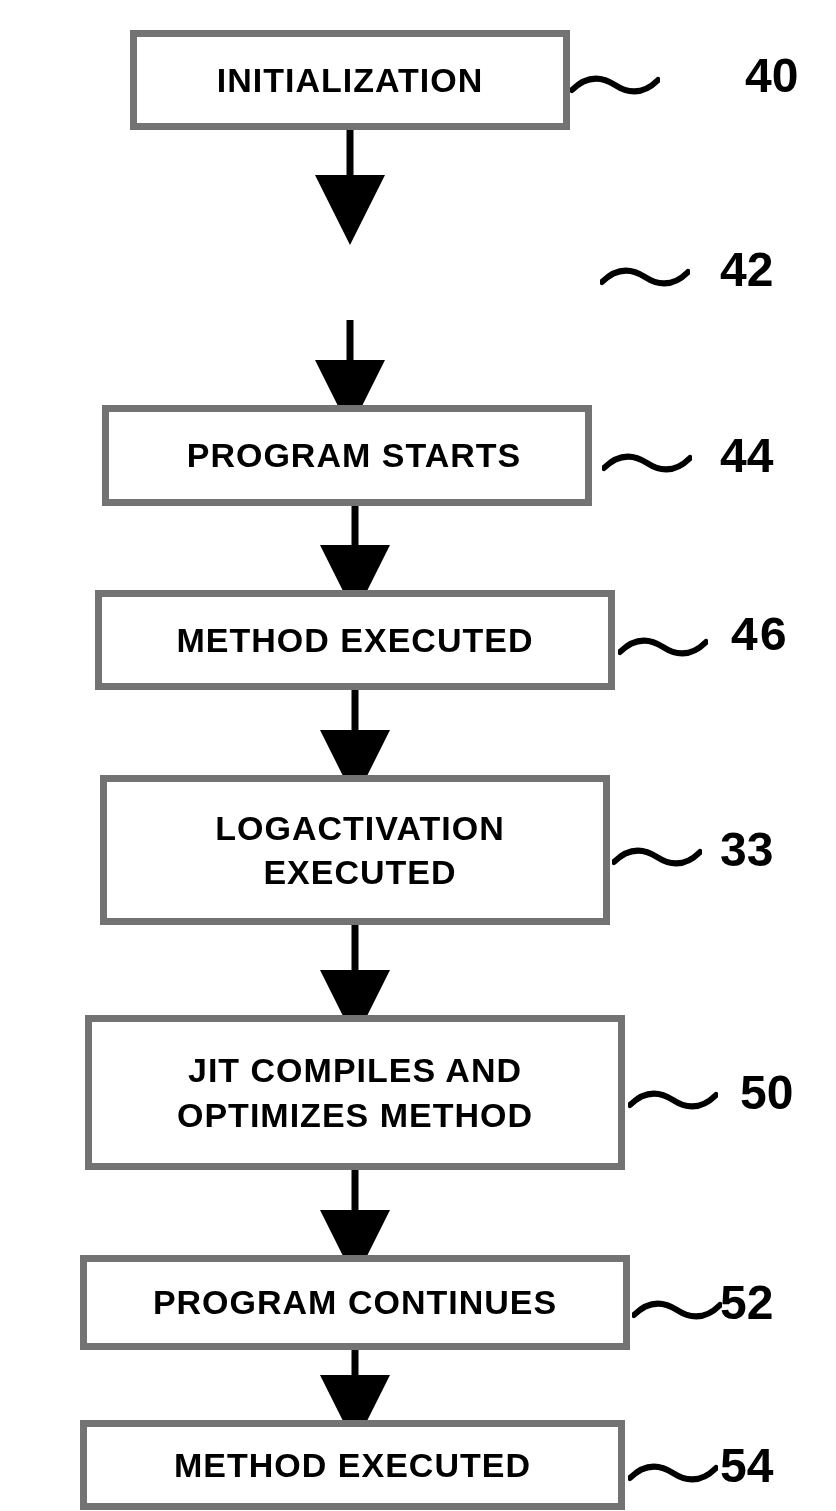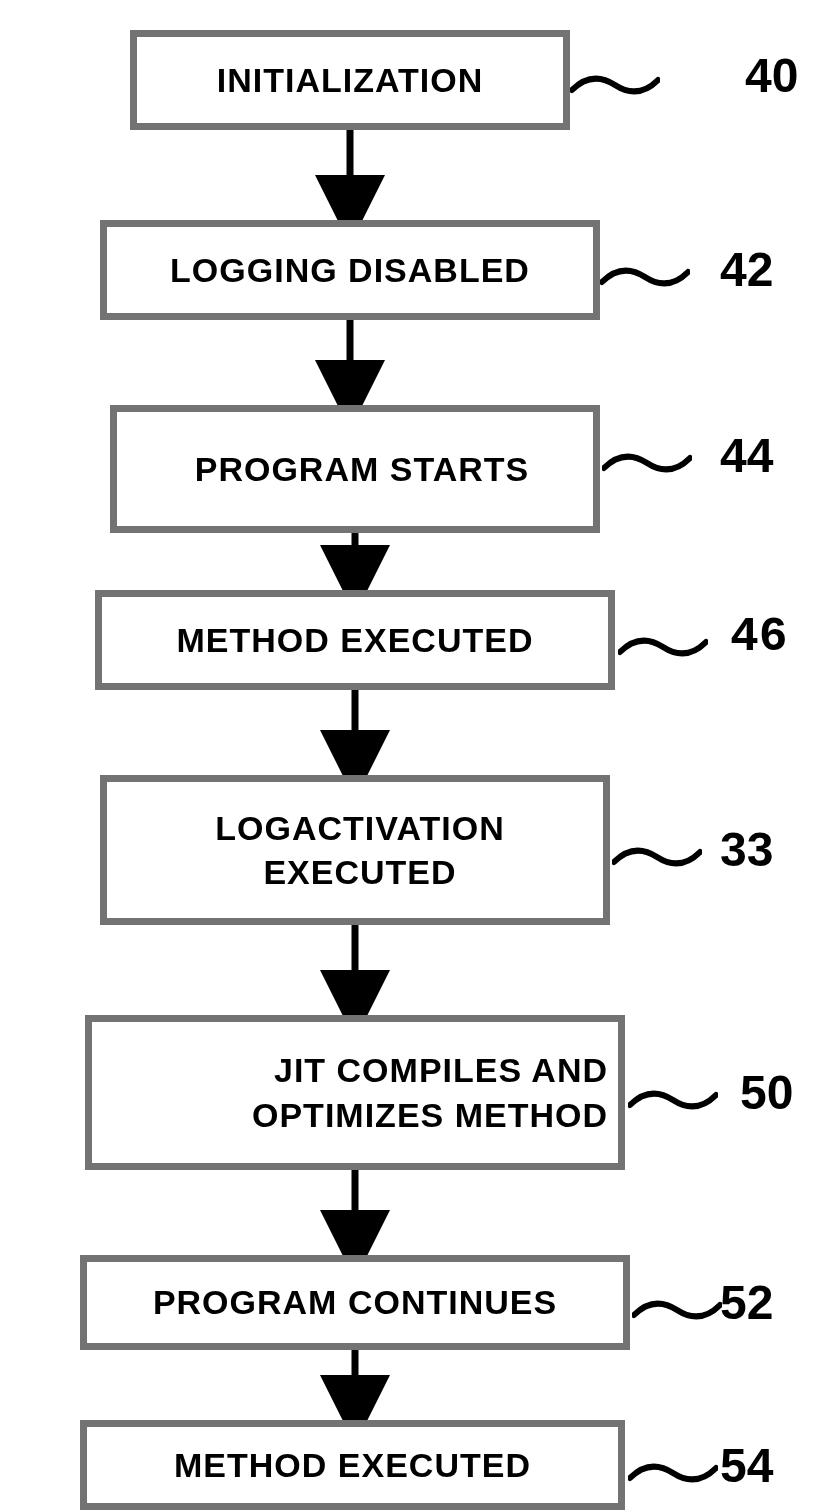--- a/index.html
+++ b/index.html
@@ -43,24 +43,24 @@
     .tilde {
       position: absolute;
       width: 90px;
       height: 30px;
     }
     .tilde svg { width: 100%; height: 100%; display: block; }
 
     
     .n40 { left: 130px; top: 30px;  width: 440px; height: 100px; }
     .n42 { left: 100px; top: 220px; width: 500px; height: 100px; }
-    .n44 { left: 110px; top: 405px; width: 490px; height: 128px; padding-left: 24px; }
+    .n44 { left: 102px; top: 405px; width: 490px; height: 101px; padding-left: 24px; }
     .n46 { left: 95px;  top: 590px; width: 520px; height: 100px; }
     .n48 { left: 100px; top: 775px; width: 510px; height: 150px; padding-left: 20px; }
-    .n50 { left: 85px;  top: 1015px;width: 540px; height: 155px; text-align: right; }
+    .n50 { left: 85px;  top: 1015px;width: 540px; height: 155px; }
     .n52 { left: 80px;  top: 1255px;width: 550px; height: 95px;  }
     .n54 { left: 80px;  top: 1420px;width: 545px; height: 90px;  }
 
     .l40 { left: 720px; top: 48px; margin-left: 25px; }
     .l42 { left: 720px; top: 242px; }
     .l44 { left: 720px; top: 428px; }
     .l46 { left: 730px; top: 610px; font-family: Liberation Mono, monospace; }
     .l48 { left: 720px; top: 822px; }
     .l50 { left: 720px; top: 1065px; margin-left: 20px; }
     .l52 { left: 720px; top: 1275px; }
@@ -92,23 +92,20 @@
         <line x1="355" y1="505" x2="355" y2="580" marker-end="url(#arrowhead)"></line>
         <line x1="355" y1="690" x2="355" y2="765" marker-end="url(#arrowhead)"></line>
         <line x1="355" y1="925" x2="355" y2="1005" marker-end="url(#arrowhead)"></line>
         <line x1="355" y1="1170" x2="355" y2="1245" marker-end="url(#arrowhead)"></line>
         <line x1="355" y1="1350" x2="355" y2="1410" marker-end="url(#arrowhead)"></line>
       </g>
   </svg>
 
   <div class="node n40">
       <span>INITIALIZATION</span>
-    </div>
-  <div class="node n42">
-      <span>LOGGING DISABLED</span>
     </div>
   <div class="node n44">
       <span>PROGRAM STARTS</span>
     </div>
   <div class="node n46">
       <span>METHOD EXECUTED</span>
     </div>
   <div class="node n48">
       <span>LOGACTIVATION EXECUTED</span>
     </div>

